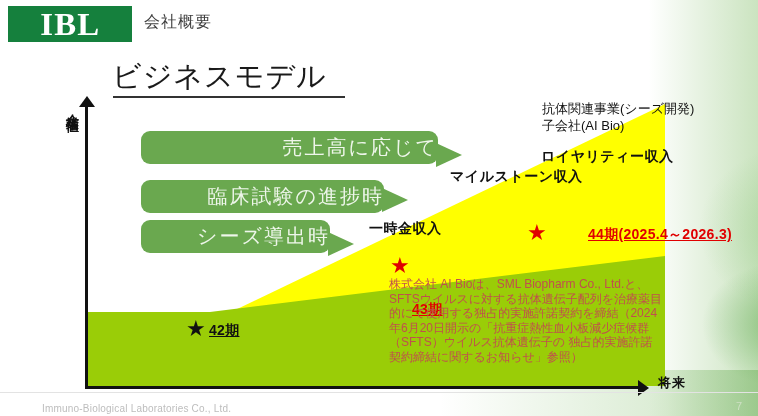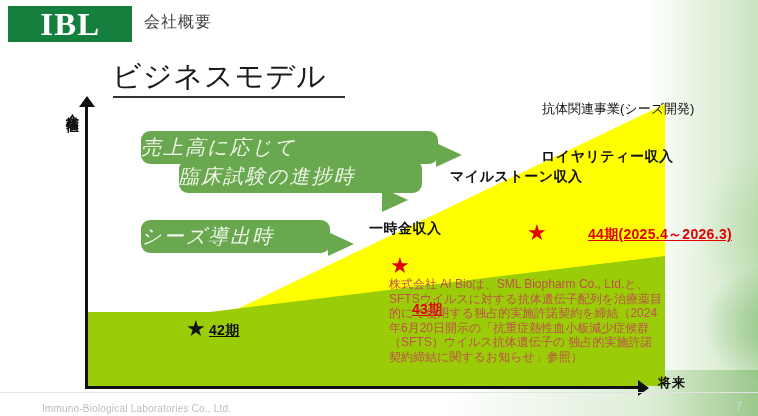--- a/index.html
+++ b/index.html
@@ -90,31 +90,31 @@
   #wedge-green{
     position:absolute;left:0;top:0;width:577px;height:282px;
     background:#9acd07;
     clip-path:polygon(0px 208px, 122px 208px, 577px 152px, 577px 282px, 0px 282px);
   }
 
   
   .callout{
     position:absolute;height:33px;
     background:#6aa84f;border-radius:9px;
-    display:flex;align-items:center;justify-content:flex-start;
-    color:#eef6ea;font-size:20px;letter-spacing:2px;font-style:italic;
+    display:flex;align-items:center;justify-content:flex-end;
+    color:#eef6ea;font-size:20px;letter-spacing:2px;
   }
   .callout-tail{
     position:absolute;width:0;height:0;
     border-top:12px solid transparent;border-bottom:12px solid transparent;
     border-left:26px solid #6aa84f;
   }
   #callout-0{left:141px;top:131px;width:297px;}
   #callout-0-tail{left:436px;top:143px;}
-  #callout-1{left:141px;top:160px;width:243px;margin-left:38px;}
+  #callout-1{left:141px;top:180px;width:243px;}
   #callout-1-tail{left:382px;top:188px;}
   #callout-2{left:141px;top:220px;width:189px;}
   #callout-2-tail{left:328px;top:232px;}
 
   
   .rev-label{
     position:absolute;font-size:14px;font-weight:bold;color:#111;letter-spacing:.5px;
     white-space:nowrap;
   }
   #rev-0{left:541px;top:148px;}
@@ -201,20 +201,21 @@
   <span>シーズ導出時</span>
 </div>
 <div class="callout-tail" id="callout-2-tail"></div>
 
 <div class="rev-label" id="rev-0">ロイヤリティー収入</div>
 <div class="rev-label" id="rev-1">マイルストーン収入</div>
 <div class="rev-label" id="rev-2">一時金収入</div>
 
 <div id="biz-note">
   <div>抗体関連事業(シーズ開発)</div>
+  <div>子会社(AI Bio)</div>
 </div>
 
 <div class="star" id="star-44">★</div>
 <div class="period-text" id="period-44">44期(2025.4～2026.3)</div>
 
 <div class="star" id="star-43">★</div>
 <div class="period-text" id="period-43">43期</div>
 
 <div class="star" id="star-42">★</div>
 <div class="period-text" id="period-42">42期</div>

